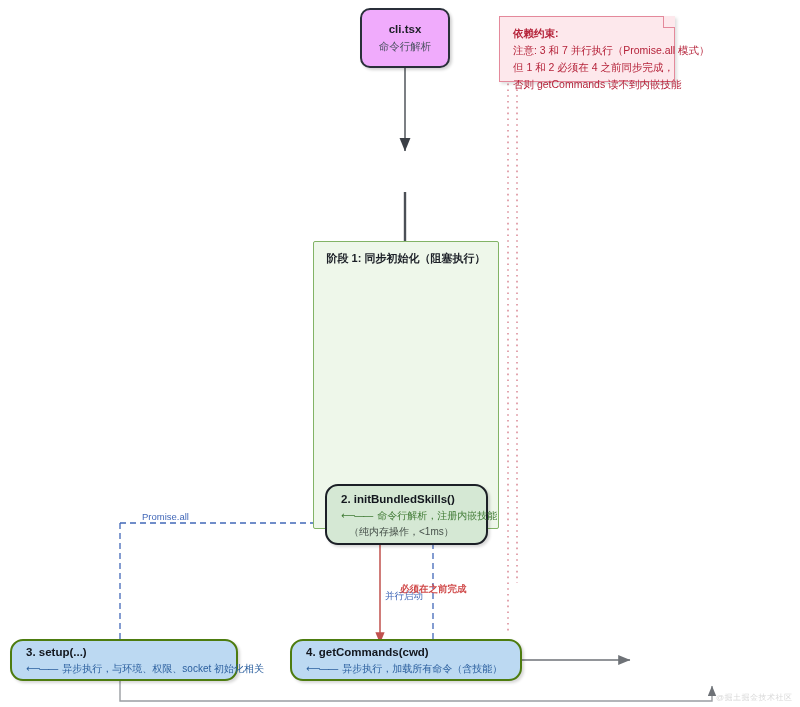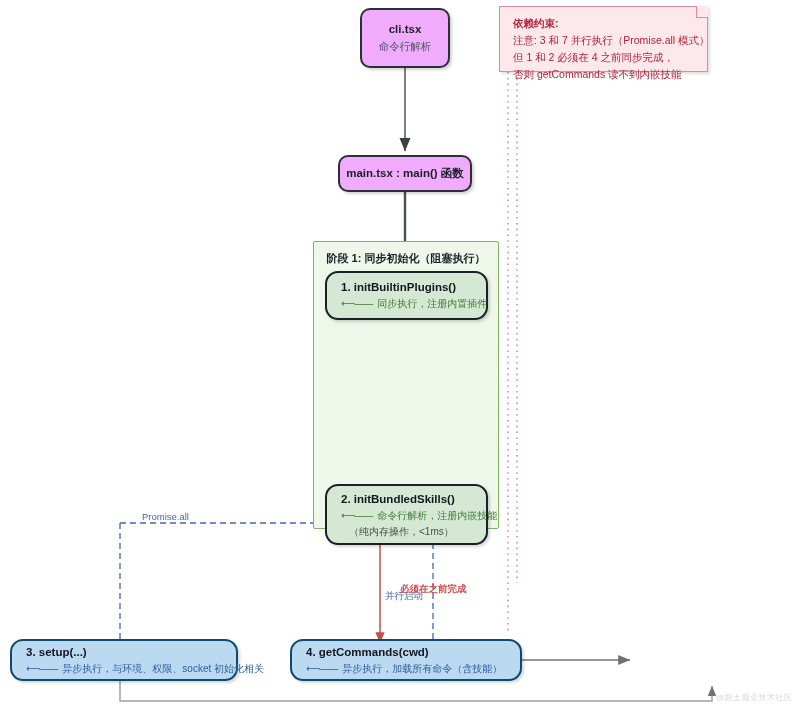--- a/index.html
+++ b/index.html
@@ -32,21 +32,21 @@
     font-size:11px;font-weight:bold;color:#1b1f26;
   }
 
   
   .step{
     position:absolute;box-sizing:border-box;border-radius:13px;
     display:flex;flex-direction:column;justify-content:center;
     padding:6px 14px;box-shadow:2px 2px 3px rgba(0,0,0,.16);
   }
   .step.green{background:#d5e8d4;border:2px solid #1b1f26;}
-  .step.blue{background:#bcd9f2;border:2px solid #0c4a6e;}
+  .step.blue{background:#bcd9f2;border:2px solid #4d7c0f;}
   .step .title{font-size:11.5px;font-weight:bold;color:#12161d;line-height:16px;}
   .step .sub{font-size:10px;line-height:16px;margin-top:1px;white-space:nowrap;}
   .step.green .sub{color:#3f7a34;}
   .step.blue .sub{color:#2b5f9e;}
   .step .sub .ar{letter-spacing:-1px;margin-right:5px;}
   .step .sub2{font-size:10px;line-height:15px;color:#4c5560;padding-left:8px;}
   .step.green .sub2{color:#46504a;}
 
   
   .ellipse{
@@ -132,34 +132,25 @@
     <g>
       <path d="M120,681 L120,701 L712,701 L712,686" stroke="#9a9da2" stroke-width="1.4" fill="none" marker-end="url(#arrowGray)"></path>
     </g>
   </svg>
 
   <div class="node rect-node" style="left:360px;top:8px;width:90px;height:60px;">
     <div class="t1">cli.tsx</div>
     <div class="t2">命令行解析</div>
   </div>
 
-  <div class="node rect-node" style="left:338px;top:155px;width:134px;height:37px;">
-    <div class="t1">main.tsx : main() 函数</div>
-  </div>
 
   <div class="phase" style="left:313px;top:241px;width:186px;height:288px;">
     <div class="phase-title">阶段 1: 同步初始化（阻塞执行）</div>
   </div>
 
-  <div class="step green" style="left:325px;top:271px;width:163px;height:49px;">
-    <div class="title">1. initBuiltinPlugins()</div>
-    <div class="sub">
-      <span class="ar">⟵——</span><span>同步执行，注册内置插件</span>
-    </div>
-  </div>
 
   <div class="step green" style="left:325px;top:484px;width:163px;height:61px;">
     <div class="title">2. initBundledSkills()</div>
     <div class="sub">
       <span class="ar">⟵——</span><span>命令行解析，注册内嵌技能</span>
     </div>
     <div class="sub2">（纯内存操作，&lt;1ms）</div>
   </div>
 
   <div class="step blue" style="left:10px;top:639px;width:228px;height:42px;">
@@ -170,21 +161,21 @@
   </div>
 
   <div class="step blue" style="left:290px;top:639px;width:232px;height:42px;">
     <div class="title">4. getCommands(cwd)</div>
     <div class="sub">
       <span class="ar">⟵——</span><span>异步执行，加载所有命令（含技能）</span>
     </div>
   </div>
 
 
-  <div class="note" style="left:499px;top:6px;width:209px;height:66px;">
+  <div class="note" style="left:499px;top:16px;width:176px;height:66px;">
     <div class="fold"></div>
     <div class="nh">依赖约束:</div>
     <div class="nl">注意: 3 和 7 并行执行（Promise.all 模式）</div>
     <div class="nl">但 1 和 2 必须在 4 之前同步完成，</div>
     <div class="nl">否则 getCommands 读不到内嵌技能</div>
   </div>
 
   <div class="elabel blue" style="left:142px;top:511px;">Promise.all</div>
   <div class="elabel blue" style="left:385px;top:590px;">并行启动</div>
   <div class="elabel red" style="left:400px;top:583px;">必须在之前完成</div>

